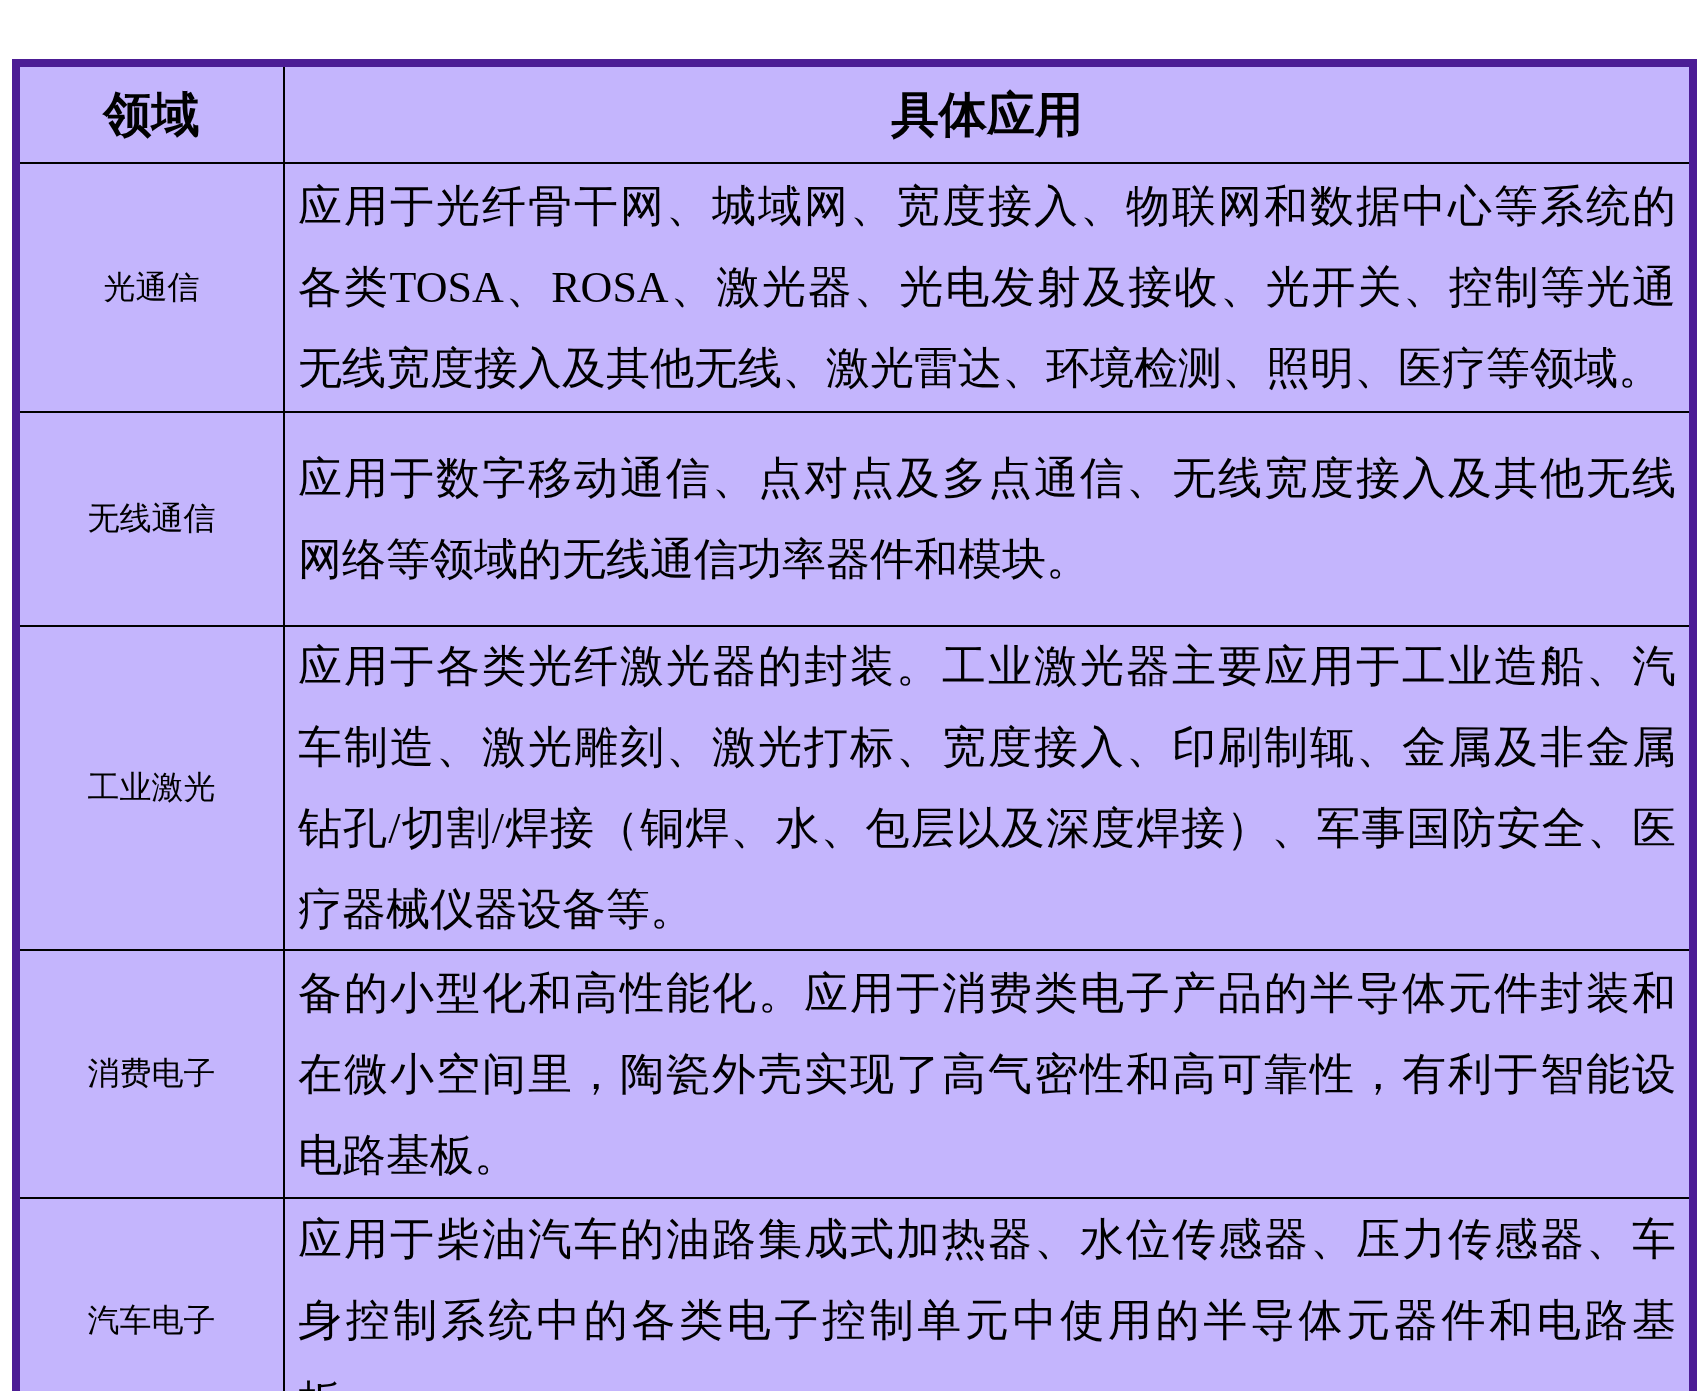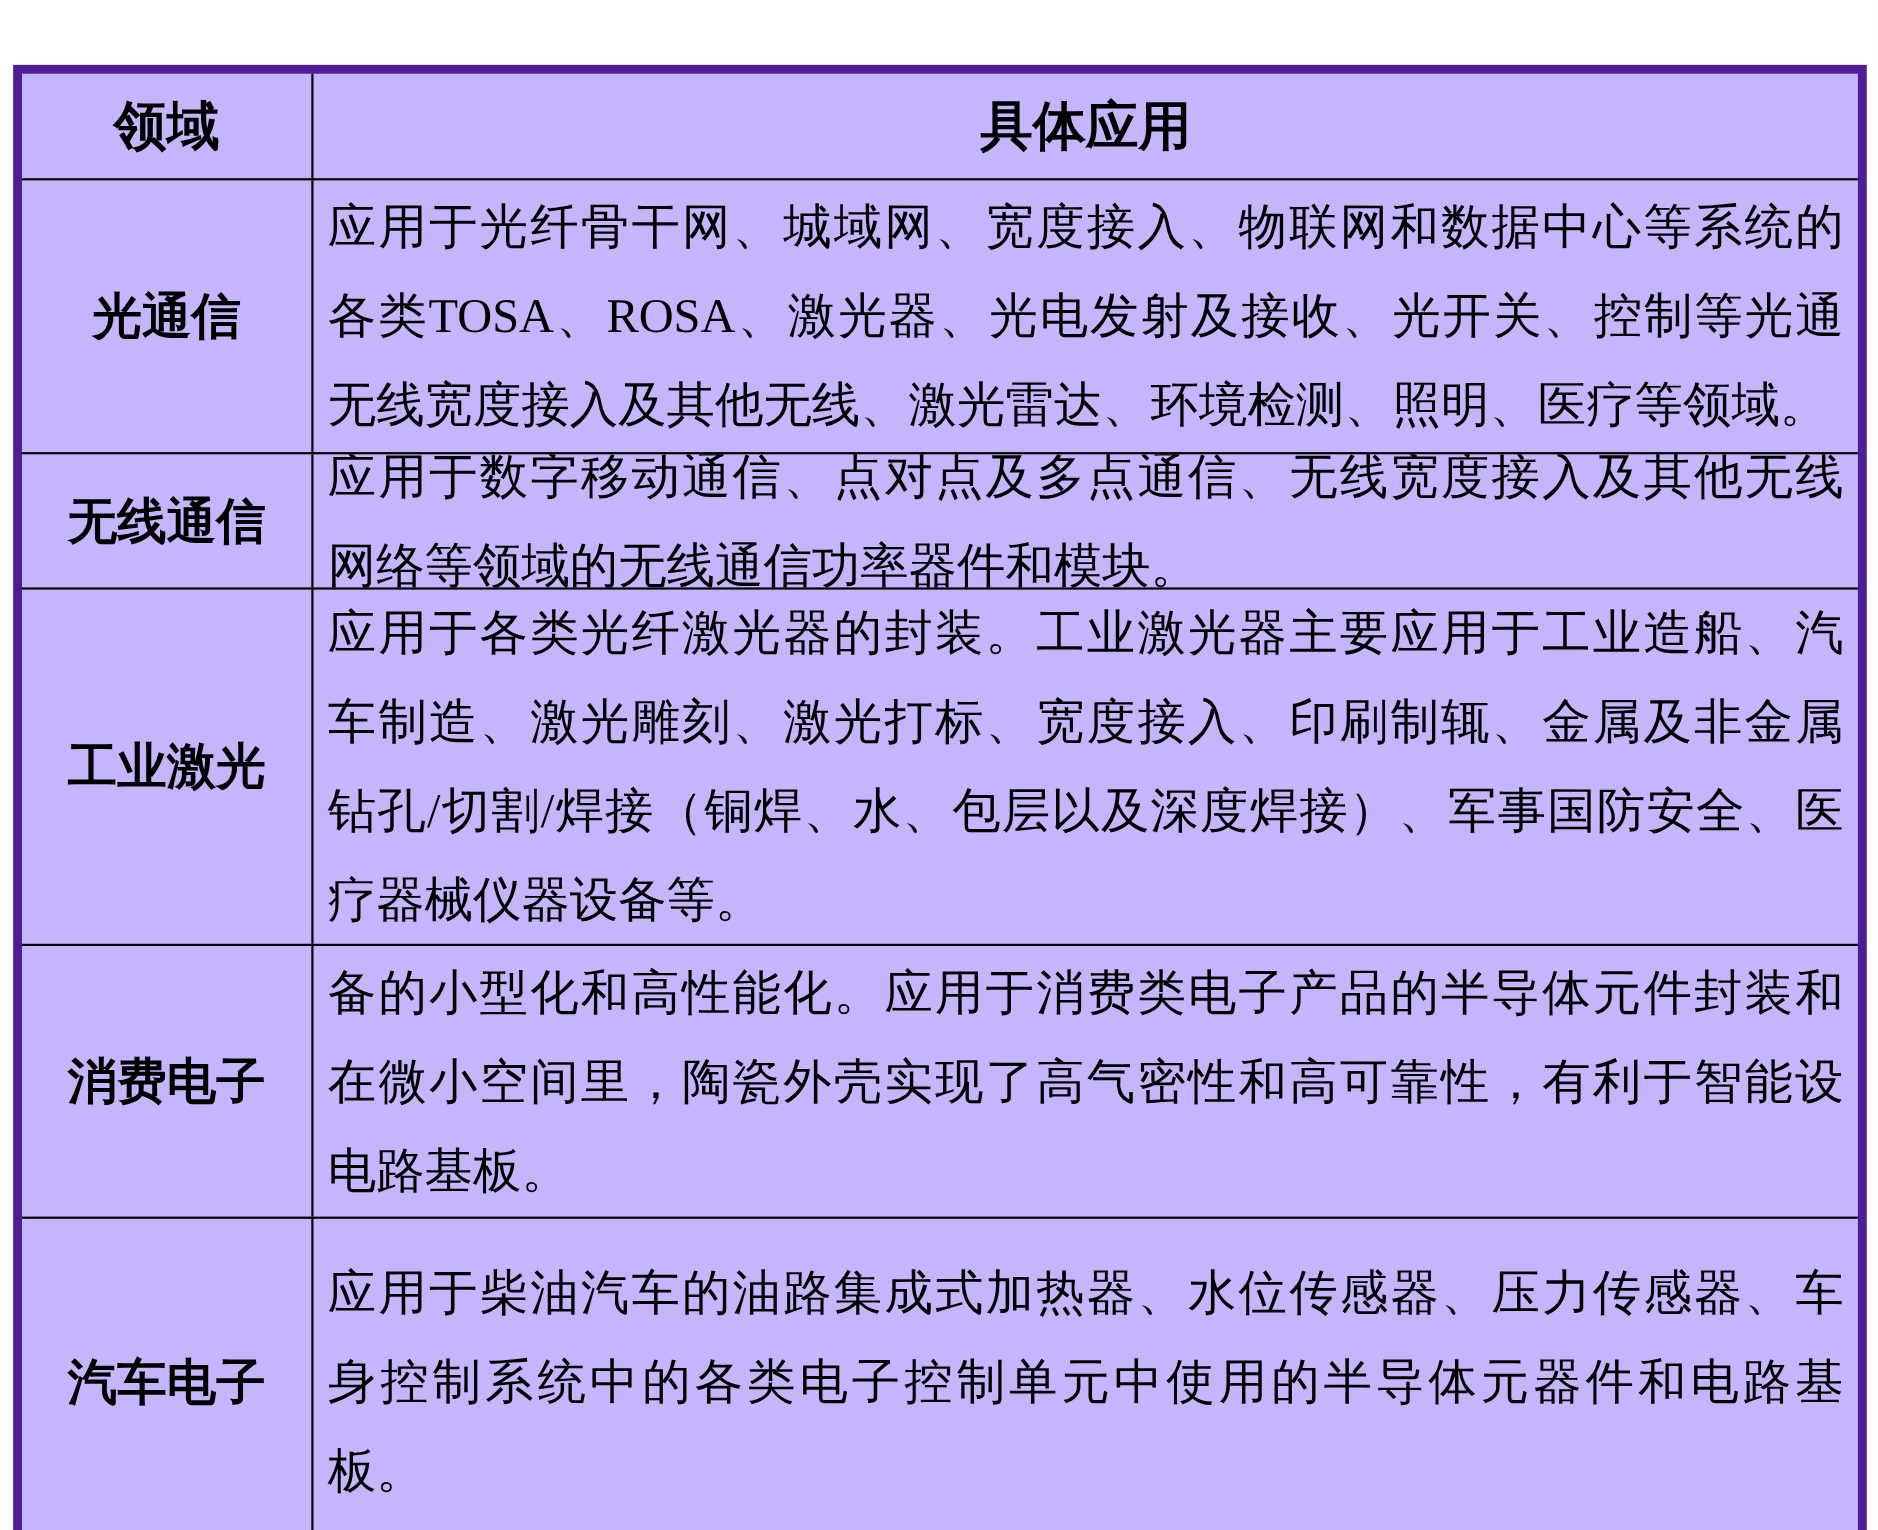--- a/index.html
+++ b/index.html
@@ -34,23 +34,22 @@
   .trow:last-child { border-bottom: none; }
   .trow.header { height: 97px; }
   .c1 {
     width: 265px;
     flex: 0 0 265px;
     border-right: 2px solid #000000;
     box-sizing: border-box;
     display: flex;
     align-items: center;
     justify-content: center;
-    font-size: 45px;
+    font-size: 32px;
     text-align: center;
-    font-weight: bold;
   }
   .c2 {
     flex: 1 1 auto;
     box-sizing: border-box;
     display: flex;
     flex-direction: column;
     justify-content: center;
     padding: 0 13px;
     overflow: hidden;
     border-radius: 16px;
@@ -85,21 +84,21 @@
     <div class="c1">领域</div>
     <div class="c2">具体应用</div>
   </div>
   <div style="display:contents"><div class="trow" style="height: 249px;">
         <div class="c1">光通信</div>
         <div class="c2">
           <div class="line">应用于光纤骨干网、城域网、宽度接入、物联网和数据中心等系统的</div>
           <div class="line">各类TOSA、ROSA、激光器、光电发射及接收、光开关、控制等光通</div>
           <div class="line last">无线宽度接入及其他无线、激光雷达、环境检测、照明、医疗等领域。</div>
         </div>
-      </div><div class="trow" style="height: 123px;">
+      </div><div class="trow" style="height: 214px;">
         <div class="c1">无线通信</div>
         <div class="c2">
           <div class="line">应用于数字移动通信、点对点及多点通信、无线宽度接入及其他无线</div>
           <div class="line last">网络等领域的无线通信功率器件和模块。</div>
         </div>
       </div><div class="trow" style="height: 324px;">
         <div class="c1">工业激光</div>
         <div class="c2">
           <div class="line">应用于各类光纤激光器的封装。工业激光器主要应用于工业造船、汽</div>
           <div class="line">车制造、激光雕刻、激光打标、宽度接入、印刷制辄、金属及非金属</div>

